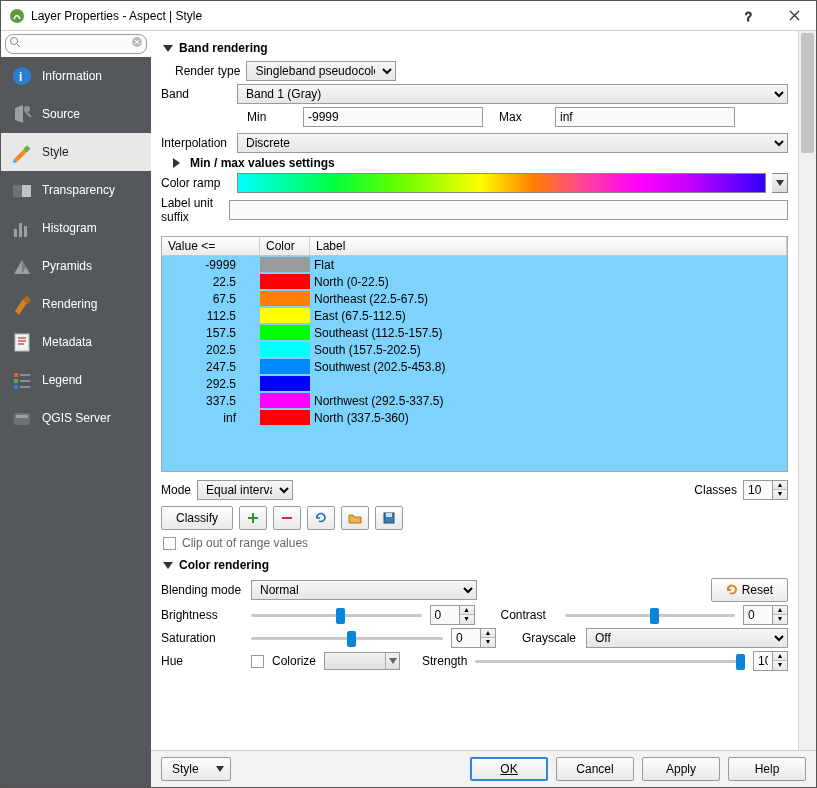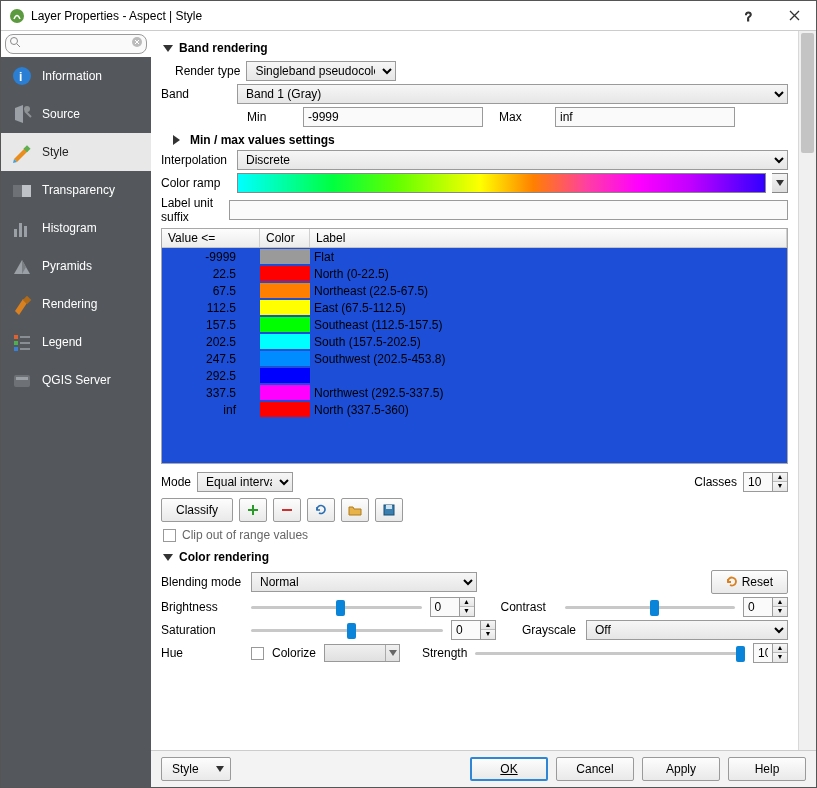--- a/index.html
+++ b/index.html
@@ -31,21 +31,21 @@
   select, input[type=text] { border: 1px solid #9a9a9a; background: #fafafa; padding: 1px 4px; height: 20px; }
   select.big, .mode select { background: linear-gradient(#f6f6f6,#e6e6e6); }
   .band-sel { flex: 1; }
   .minmax-row { display:flex; align-items:center; margin:3px 0 6px 0; gap:6px;}
   .minmax-row .gap { width: 70px; }
   .minmax-row .lab { width: 60px; text-align: left; padding-left: 10px;}
   .minmax-row input { width: 180px; }
   .ramp { flex: 1; height: 20px; border:1px solid #888; background: linear-gradient(to right,
       #00ffff 0%, #00ff40 18%, #60ff00 30%, #ffff00 46%, #ff8000 56%, #ff40a0 66%, #ff00ff 76%, #c000ff 86%, #3000ff 100%); position: relative;}
   .ramp-dd { width:16px; height:20px; border:1px solid #888; border-left:none; background: linear-gradient(#f4f4f4,#ddd); display:flex; align-items:center; justify-content:center;}
-  .table-frame { border:1px solid #a8a8a8; height: 236px; margin-top:4px; background:#1d4ed8; }
+  .table-frame { border:1px solid #a8a8a8; height: 236px; margin-top:12px; background:#7dd3fc; }
   .tbl-hdr { display:flex; background: linear-gradient(#fdfdfd,#ececec); border-bottom:1px solid #c4c4c4; }
   .th { padding:2px 6px; border-right:1px solid #d0d0d0; }
   .th.v { width: 98px; }
   .th.c { width: 50px; }
   .th.l { flex:1; }
   .trow { display:flex; height:17px; align-items:center;}
   .td-v { width: 98px; text-align: right; padding-right: 24px;}
   .td-c { width: 50px; height: 15px; }
   .td-l { flex:1; padding-left: 4px;}
   .mode-row { display:flex; align-items:center; margin: 8px 0 6px 0; gap:6px;}
@@ -185,20 +185,29 @@
               <svg width="22" height="22">
                 <path d="M4 18 L12 6 L16 10 L8 22 Z" fill="#d98020"></path>
                 <rect x="13" y="4" width="6" height="6" fill="#b06a18" transform="rotate(45 16 7)"></rect>
               </svg>
             </span>
             <span>Rendering</span>
           </div>
           <div class="side-item">
             <span class="ic">
               <svg width="22" height="22">
+                <rect x="4" y="3" width="14" height="17" fill="#eef0f2" stroke="#b5b9bd"></rect>
+                <path d="M7 7 H15 M7 10 H15 M7 13 H13" stroke="#d9534f" stroke-width="1.4"></path>
+              </svg>
+            </span>
+            <span>Metadata</span>
+          </div>
+          <div class="side-item">
+            <span class="ic">
+              <svg width="22" height="22">
                 <rect x="3" y="4" width="4" height="4" fill="#e06030"></rect>
                 <rect x="3" y="10" width="4" height="4" fill="#4fae4f"></rect>
                 <rect x="3" y="16" width="4" height="4" fill="#3a7fd4"></rect>
                 <path d="M9 6 H19 M9 12 H19 M9 18 H19" stroke="#9aa0a6" stroke-width="1.6"></path>
               </svg>
             </span>
             <span>Legend</span>
           </div>
           <div class="side-item">
             <span class="ic">
@@ -236,30 +245,30 @@
         </div>
 
         <div class="minmax-row">
           <span class="gap"></span>
           <span class="lab">Min</span>
           <input type="text" value="-9999" style="">
           <span class="lab">Max</span>
           <input type="text" value="inf" style="">
         </div>
 
-        <div class="row" style="margin-left:12px;">
-          <span class="tri-right"></span>
-          <b>Min / max values settings</b>
-        </div>
-
         <div class="row">
           <span class="lbl70">Interpolation</span>
           <select class="band-sel big">
             <option>Discrete</option>
           </select>
+        </div>
+
+        <div class="row" style="margin-left:12px;">
+          <span class="tri-right"></span>
+          <b>Min / max values settings</b>
         </div>
 
         <div class="row">
           <span class="lbl70">Color ramp</span>
           <div class="ramp"></div>
           <div class="ramp-dd">
                 <svg width="8" height="6">
                   <path d="M0 0 L8 0 L4 6 Z" fill="#333"></path>
                 </svg>
               </div>

